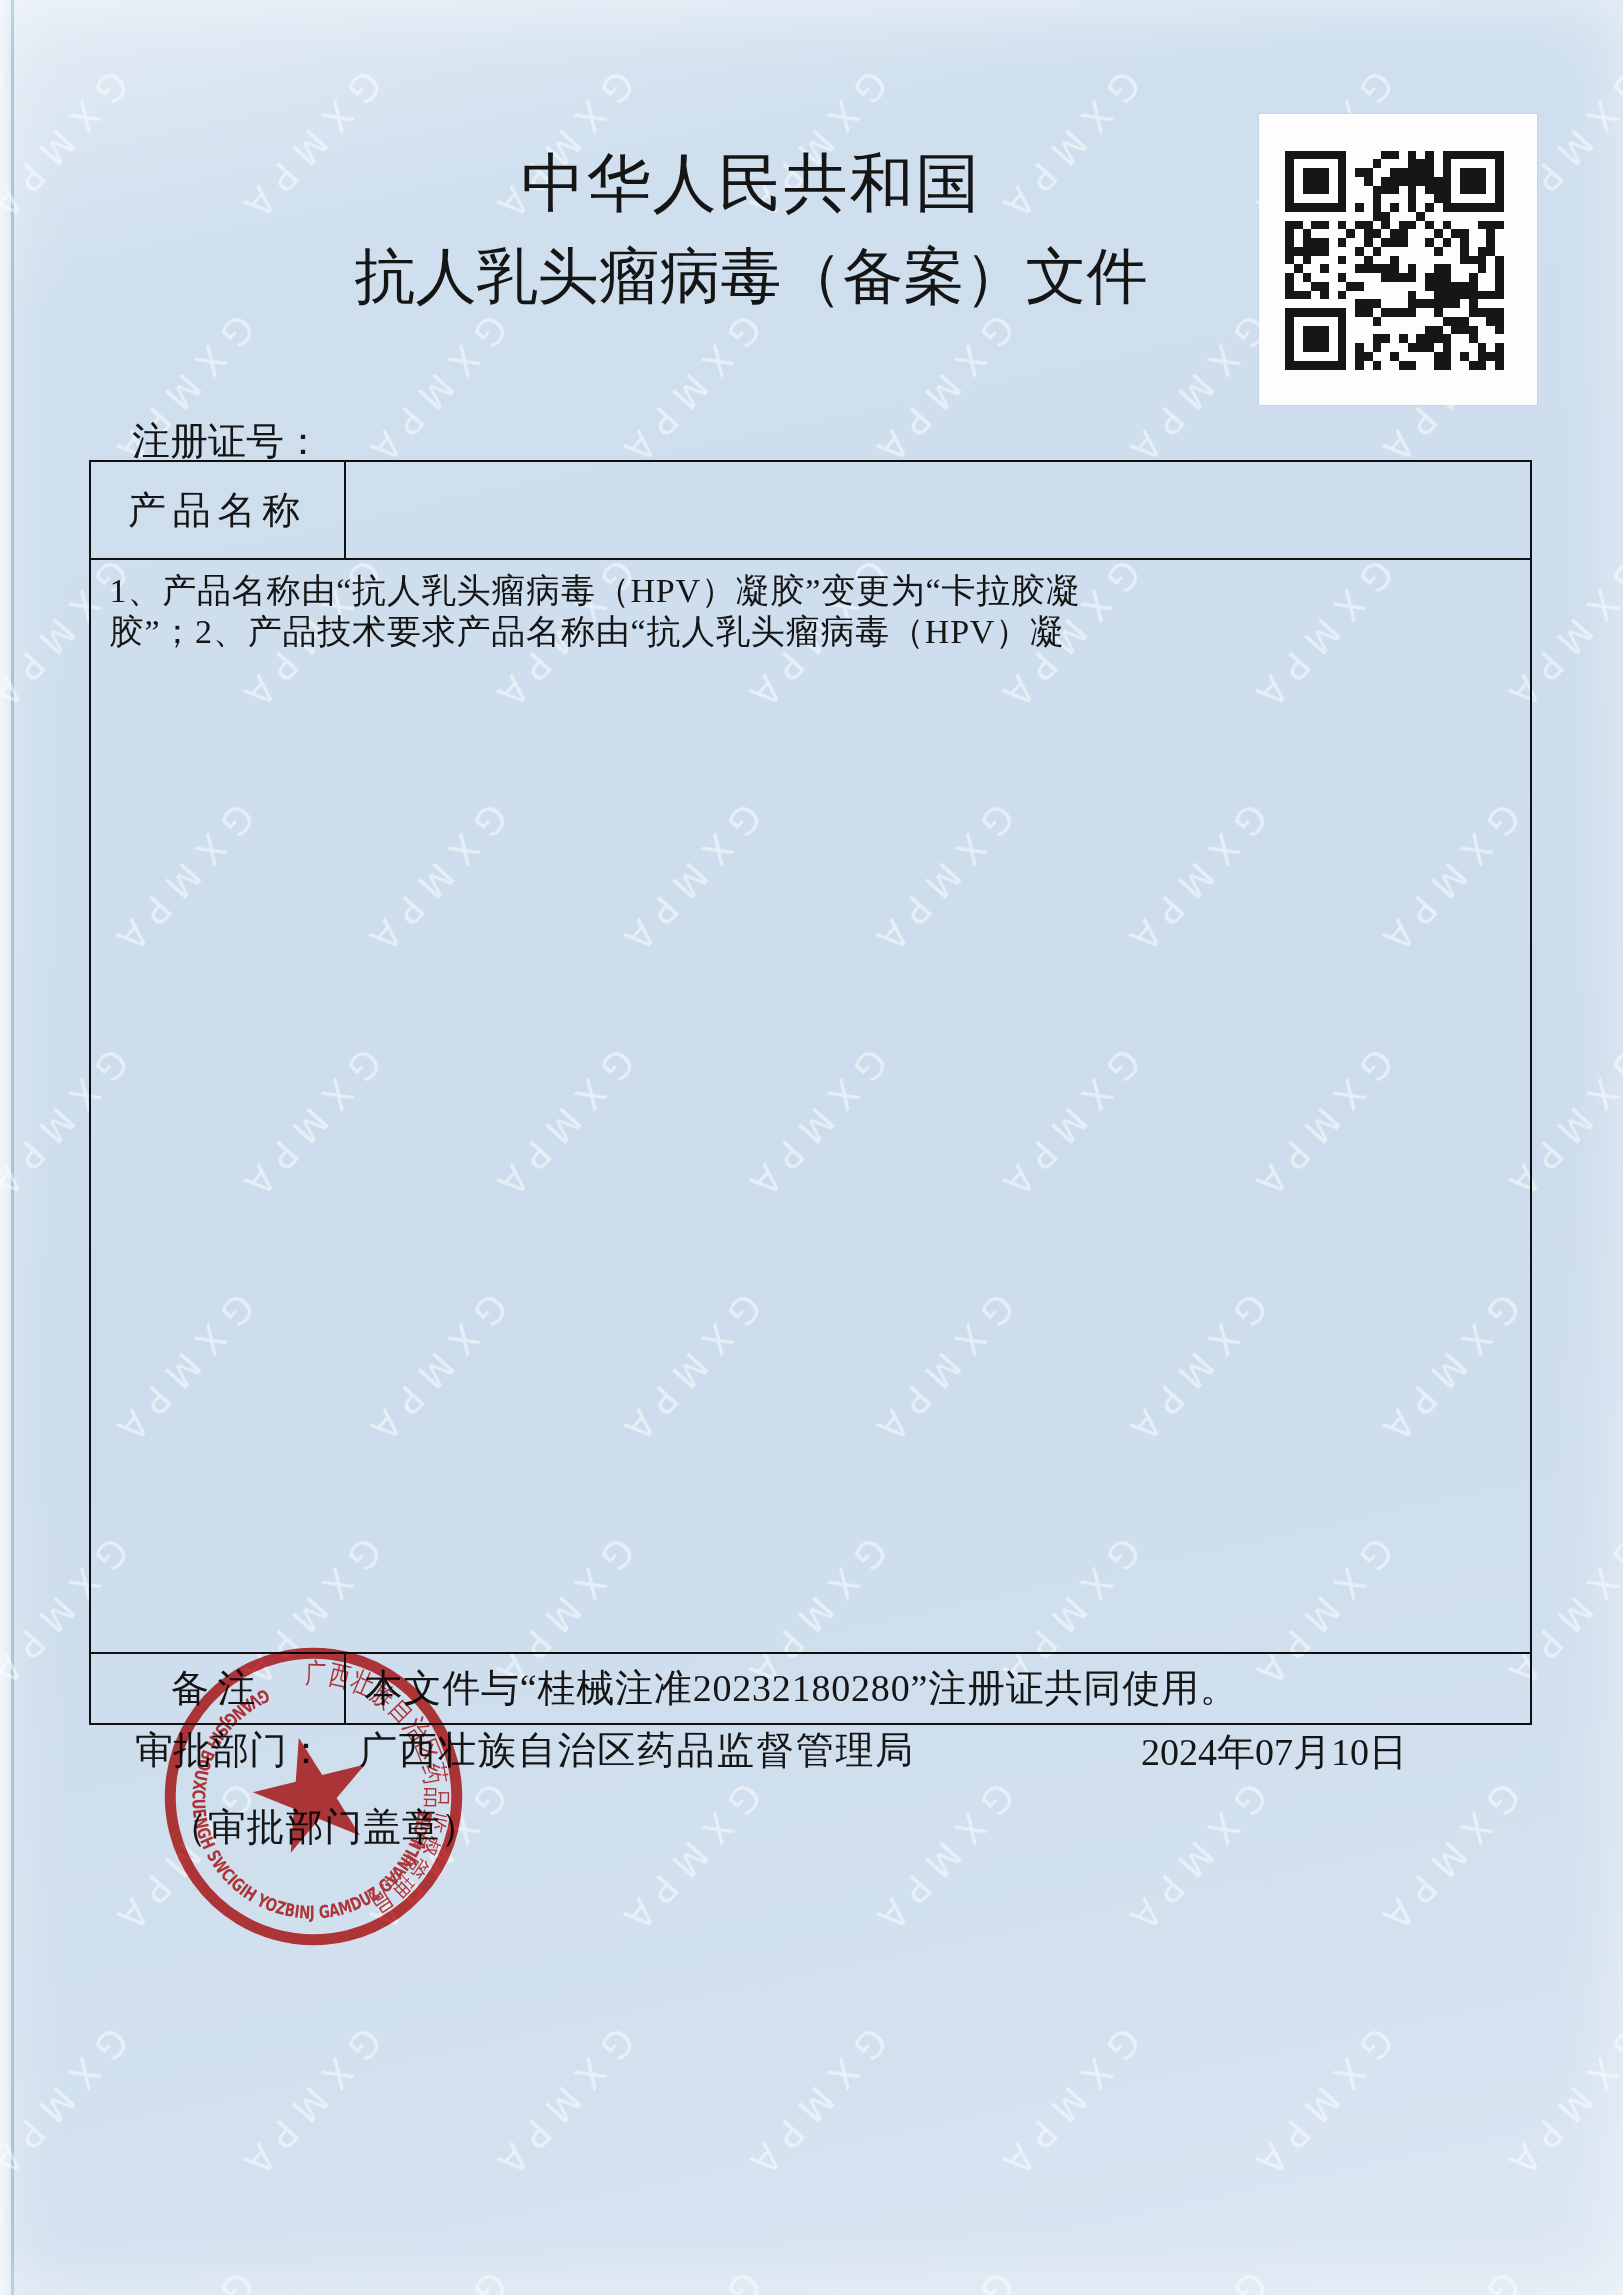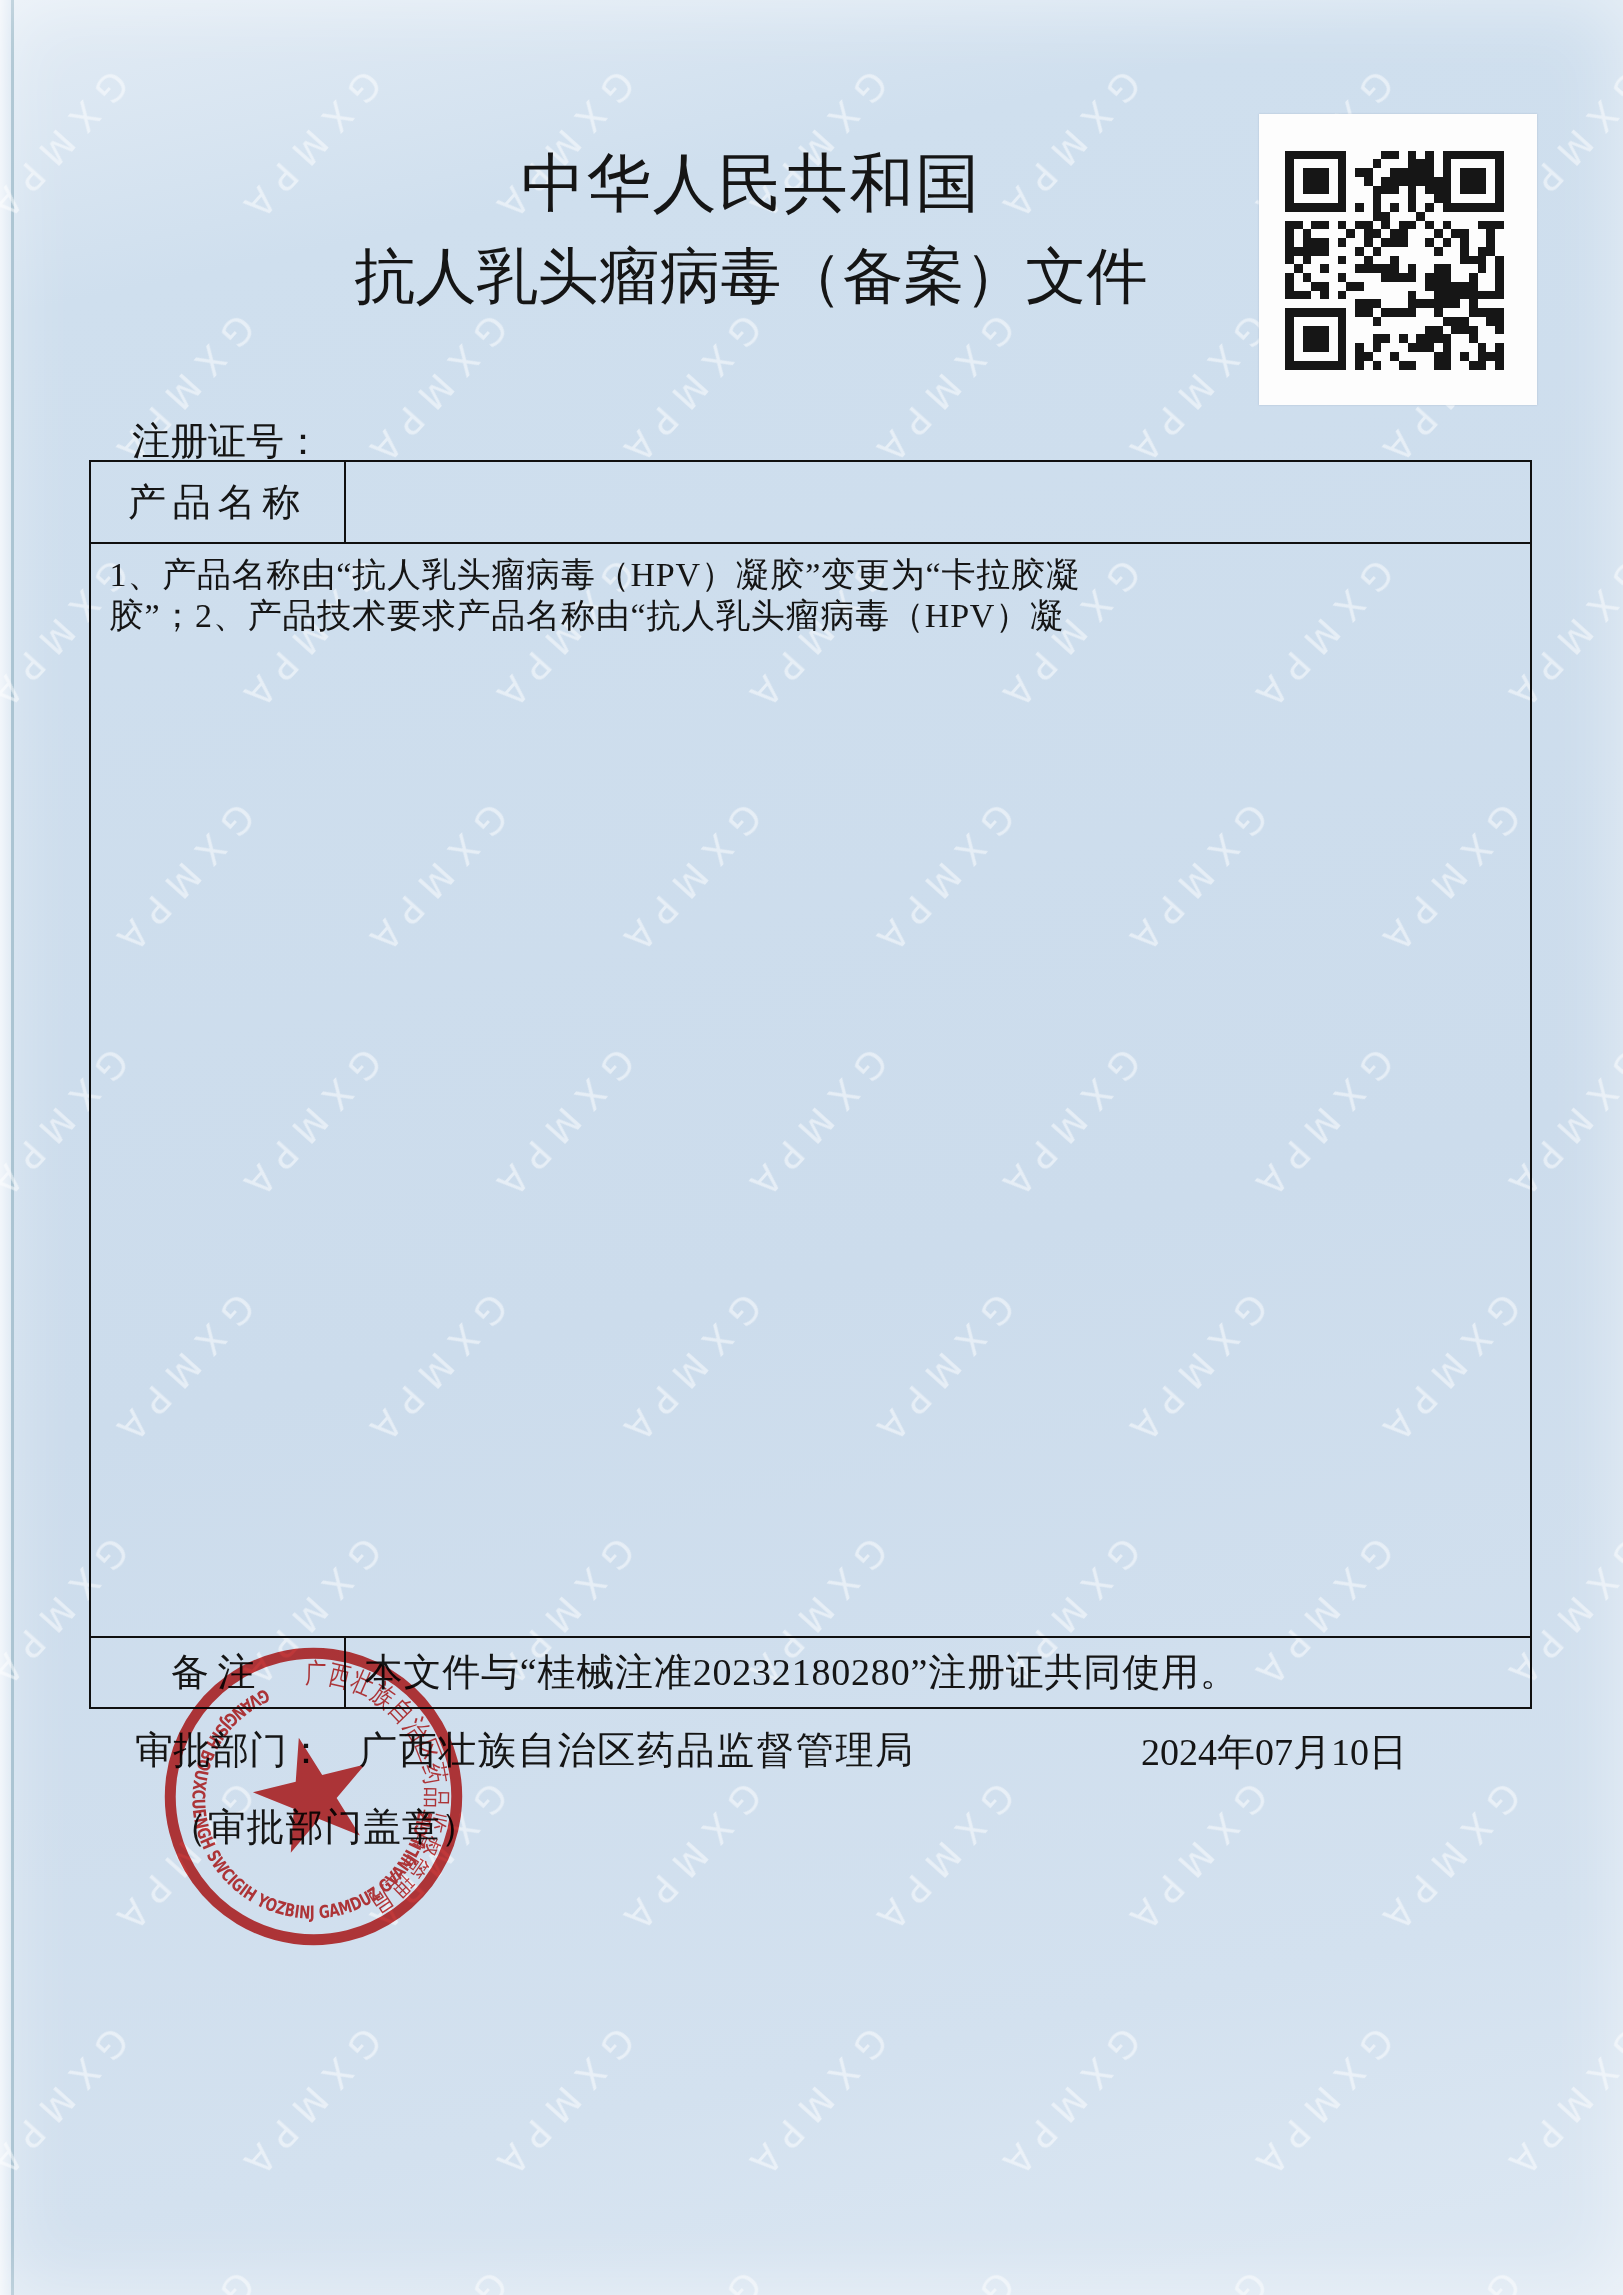--- a/index.html
+++ b/index.html
@@ -25,21 +25,21 @@
   .reg-line{left:132px;top:419px;font-size:38px;line-height:44px;display:flex;}
   .reg-line .gap{display:inline-block;width:34px;}
   
   .cert-table{left:89px;top:460px;width:1443px;border:2.5px solid #101010;box-sizing:border-box;background:transparent;}
   .trow{display:flex;box-sizing:border-box;}
   .trow.b{border-bottom:2.5px solid #101010;}
   .tlabel{width:255px;border-right:2.5px solid #101010;box-sizing:border-box;display:flex;align-items:center;justify-content:center;
           font-size:38px;letter-spacing:6.7px;flex-shrink:0;}
   .tlabel.nospace{letter-spacing:8.4px;}
   .tcontent{flex:1;box-sizing:border-box;padding-left:18.6px;font-size:38px;}
-  .row-product{height:82px;}
+  .row-product{height:98px;}
   .row-product .tcontent{display:flex;align-items:center;letter-spacing:1.7px;}
   .row-change{height:1094px;}
   .row-change .tlabel{letter-spacing:1.7px;}
   .row-change .tcontent{padding-top:10px;padding-right:15px;font-size:34px;}
   .change-line{line-height:41px;letter-spacing:0.8px;}
   .row-remark{height:69px;}
   .row-remark .tcontent{display:flex;align-items:center;letter-spacing:0.8px;}
   
   .approval-label{left:135px;top:1729px;font-size:38px;line-height:42px;}
   .approval-dept{left:359px;top:1729px;font-size:38px;line-height:42px;letter-spacing:1.7px;}

